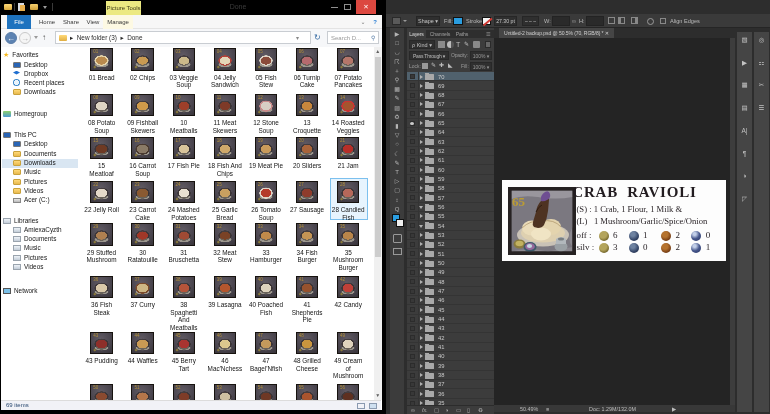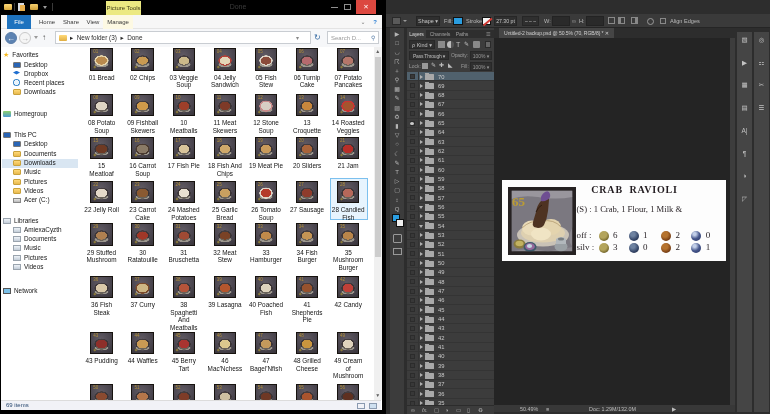--- a/index.html
+++ b/index.html
@@ -66,21 +66,21 @@
 #canvas{position:absolute;left:108px;top:38px;width:236px;height:367px;background:#242424}
 #cvsb{position:absolute;left:344px;top:38px;width:5px;height:367px;background:#3d3d3d}
 #stbar{position:absolute;left:108px;top:405px;width:241px;height:7px;background:#383838;color:#bdbdbd;font-size:5.4px}
 
 #dock{position:absolute;left:349px;top:28px;width:35px;height:384px;background:#2d2d2d}
 .dcol{position:absolute;top:4px;width:15px;height:380px;background:#454545}
 .dico{position:absolute;width:15px;height:11px;text-align:center;color:#c3c3c3;font-size:6.5px;line-height:11px}
 
 #card{position:absolute;left:115.5px;top:180px;width:224px;height:81px;background:#fdfdfd;font-family:"Liberation Serif",serif}
 #cardimg{position:absolute;left:6px;top:6.5px;width:68px;height:68px}
-#ctitle{position:absolute;left:60px;top:3.5px;width:146px;text-align:center;font-size:10px;font-weight:bold;letter-spacing:0.8px;color:#221c20}
+#ctitle{position:absolute;left:60px;top:3.5px;width:146px;text-align:center;font-size:15px;font-weight:bold;letter-spacing:0.8px;color:#221c20}
 .cline{position:absolute;left:75px;font-size:8.6px;color:#2a2428;white-space:nowrap}
 .crow{position:absolute;left:75px;font-size:9px;color:#2a2428;white-space:nowrap}
 .coin{display:inline-block;width:10px;height:10px;border-radius:50%;vertical-align:-2px}
 .c1{background:radial-gradient(circle at 40% 35%,#b3a45c 0 40%,#7a6c30 70%,#4a401c 100%)}
 .c2{background:radial-gradient(circle at 38% 32%,#6e82a0 0 22%,#37486a 60%,#1a2438 100%)}
 .c3{background:radial-gradient(circle at 40% 35%,#b5732e 0 30%,#7e4418 65%,#4e280c 100%)}
 .c4{background:radial-gradient(circle at 36% 30%,#c2cfe8 0 15%,#48598e 50%,#222f5e 100%)}
 </style></head><body>
 <div id="scene">
     <div id="exp">
@@ -910,20 +910,21 @@
           <ellipse cx="22" cy="59.5" rx="4.8" ry="3.6" fill="#96689c"></ellipse>
           <ellipse cx="21.5" cy="59" rx="2.6" ry="2" fill="#c2d8e0"></ellipse>
           <ellipse cx="53" cy="59.5" rx="6.5" ry="5" fill="#9aa0a4"></ellipse>
           <path d="M48 52 Q53 48 58 52 L58 57 L48 57 Z" fill="#b2b8bc"></path>
           <ellipse cx="53" cy="52" rx="3" ry="1.5" fill="#787e82"></ellipse>
           <rect x="0" y="0" width="68" height="68" fill="none" stroke="#272223" stroke-width="5" opacity="0.9"></rect>
           <rect x="2.5" y="2.5" width="63" height="63" fill="none" stroke="#272223" stroke-width="2"></rect>
         </svg>
         <div id="ctitle">CRAB&nbsp; RAVIOLI</div>
         <div class="cline" style="top:23.5px">(S) : 1 Crab, 1 Flour, 1 Milk &amp;</div>
+        <div class="cline" style="top:35.8px">(L) &nbsp; 1 Mushroom/Garlic/Spice/Onion</div>
         <div class="crow" style="top:50px">
           <span style="position:absolute;left:0px">off :</span>
           <span class="coin c1" style="position:absolute;left:22.2px;top:1px"></span>
           <span style="position:absolute;left:36.4px">6</span>
           <span class="coin c2" style="position:absolute;left:52.6px;top:1px"></span>
           <span style="position:absolute;left:66.6px">1</span>
           <span class="coin c3" style="position:absolute;left:84.6px;top:1px"></span>
           <span style="position:absolute;left:99px">2</span>
           <span class="coin c4" style="position:absolute;left:114.3px;top:1px"></span>
           <span style="position:absolute;left:129.3px">0</span>

